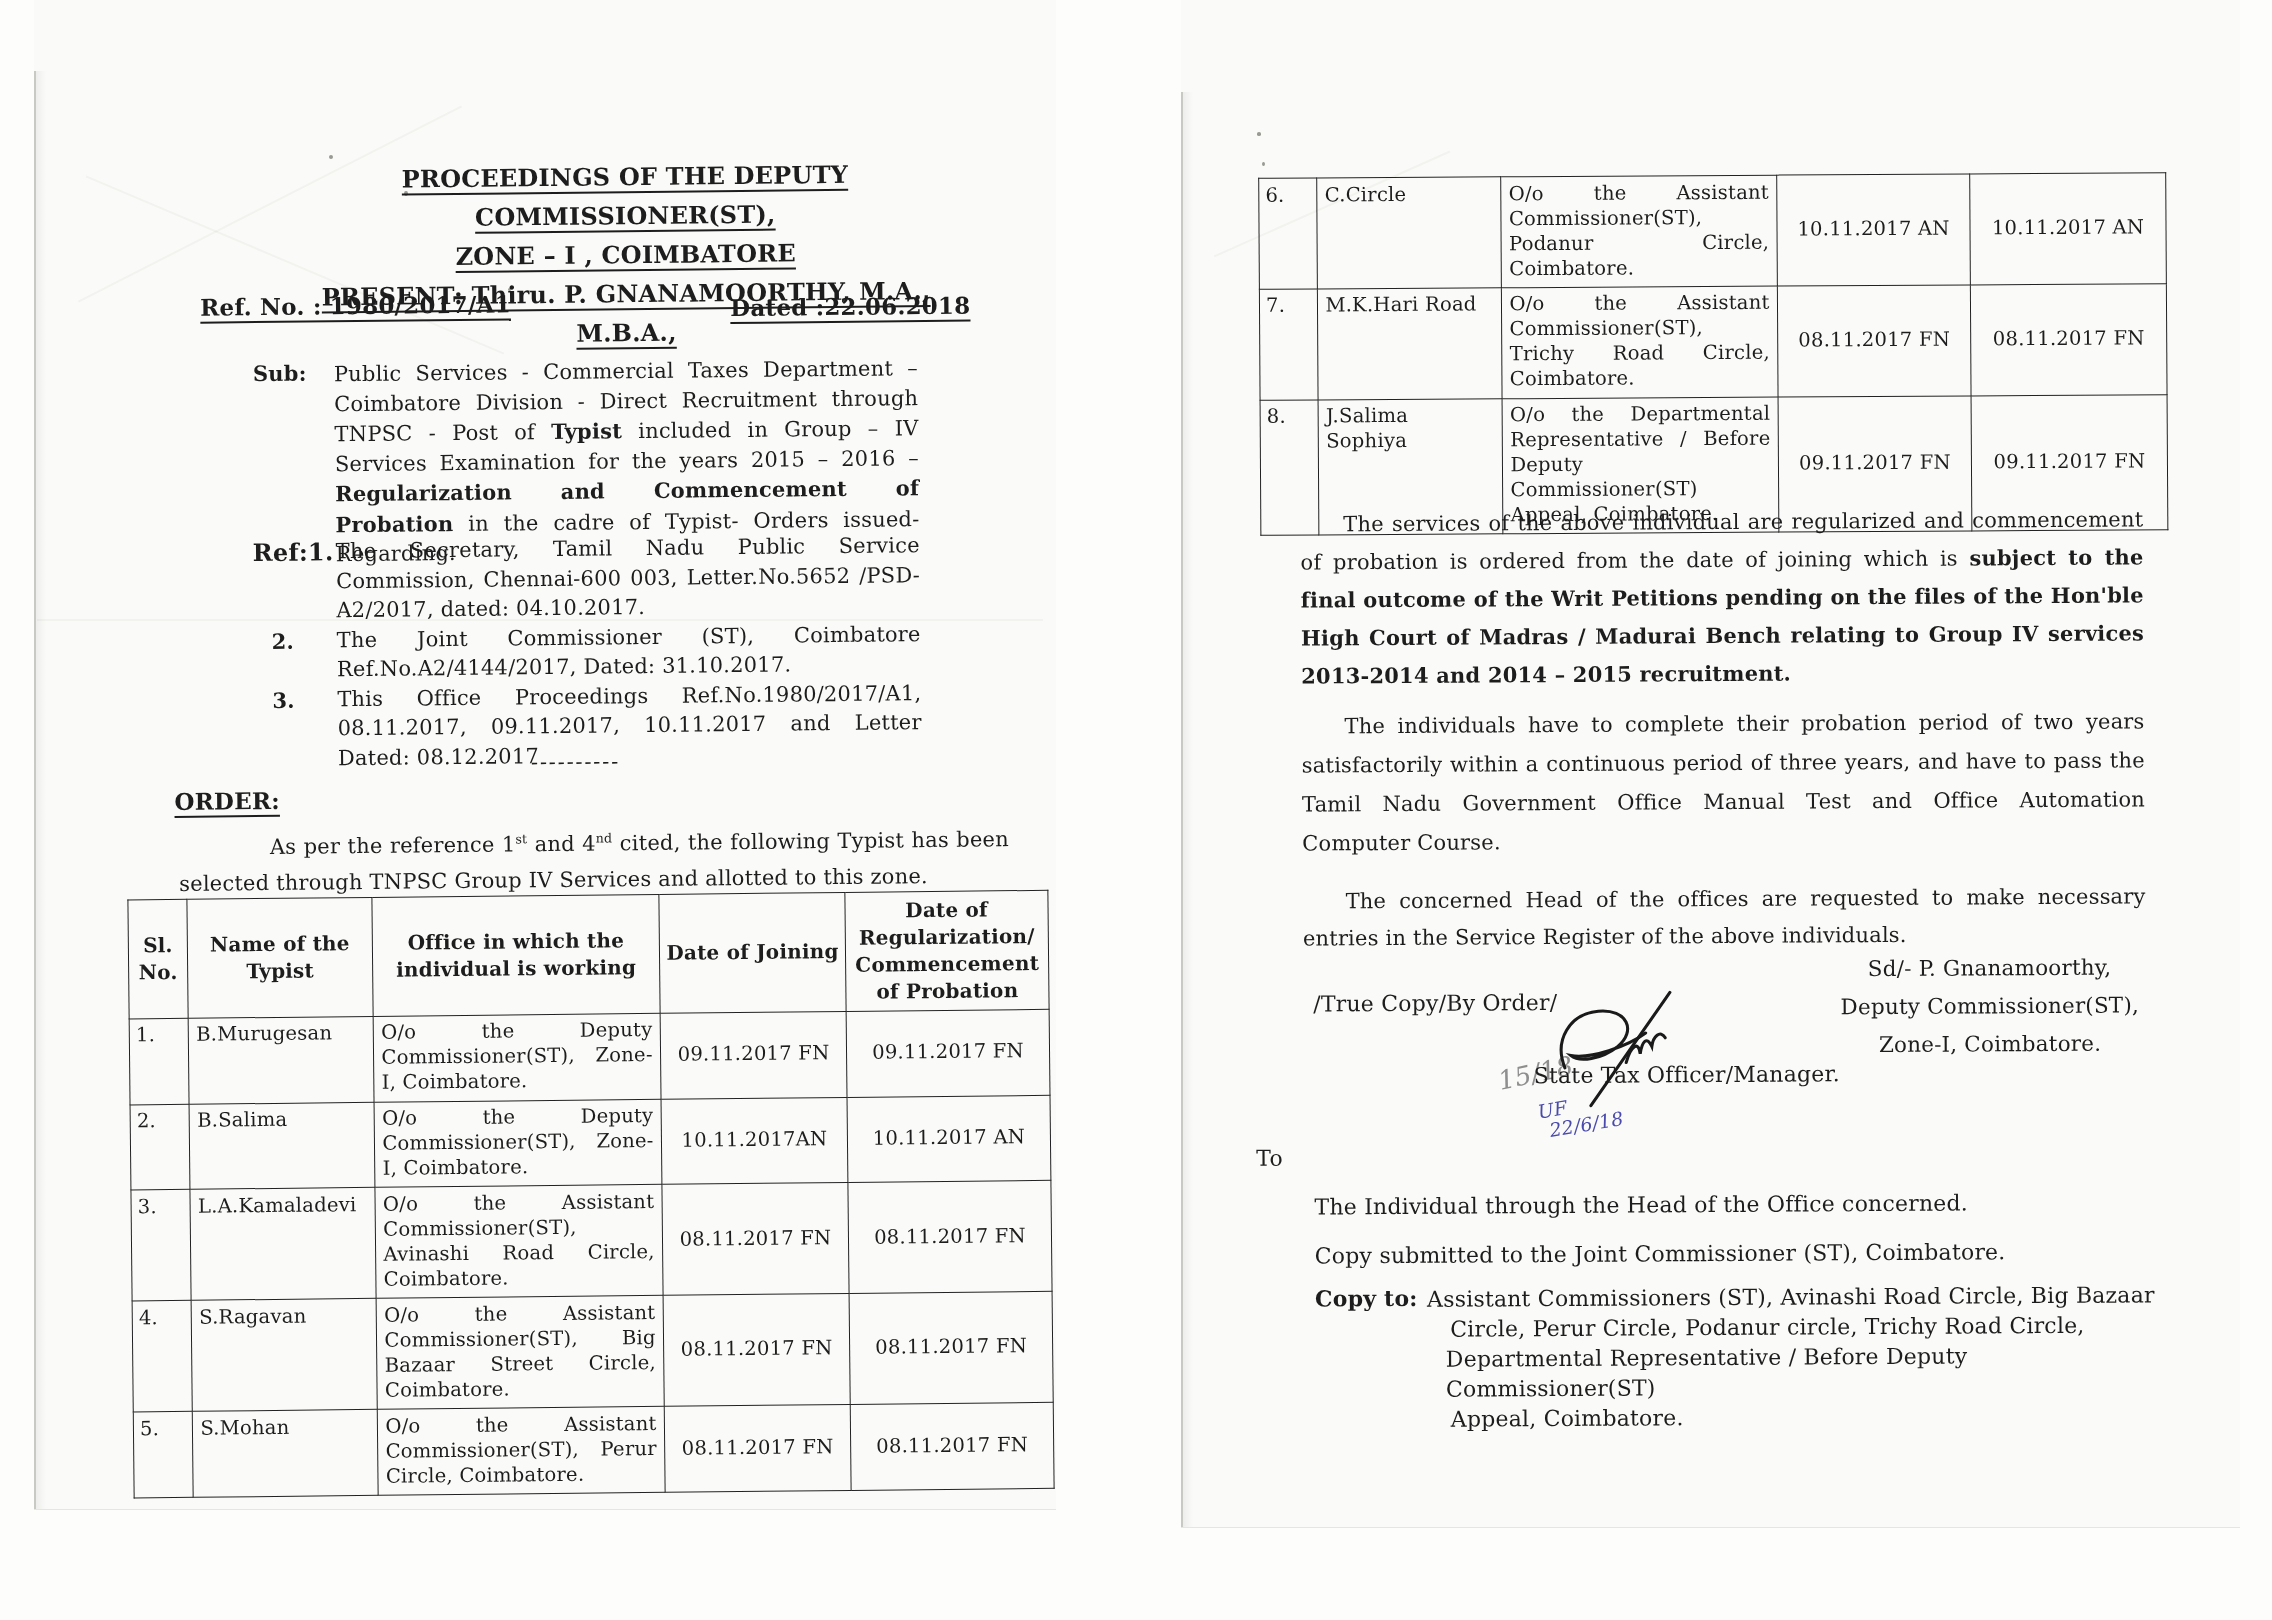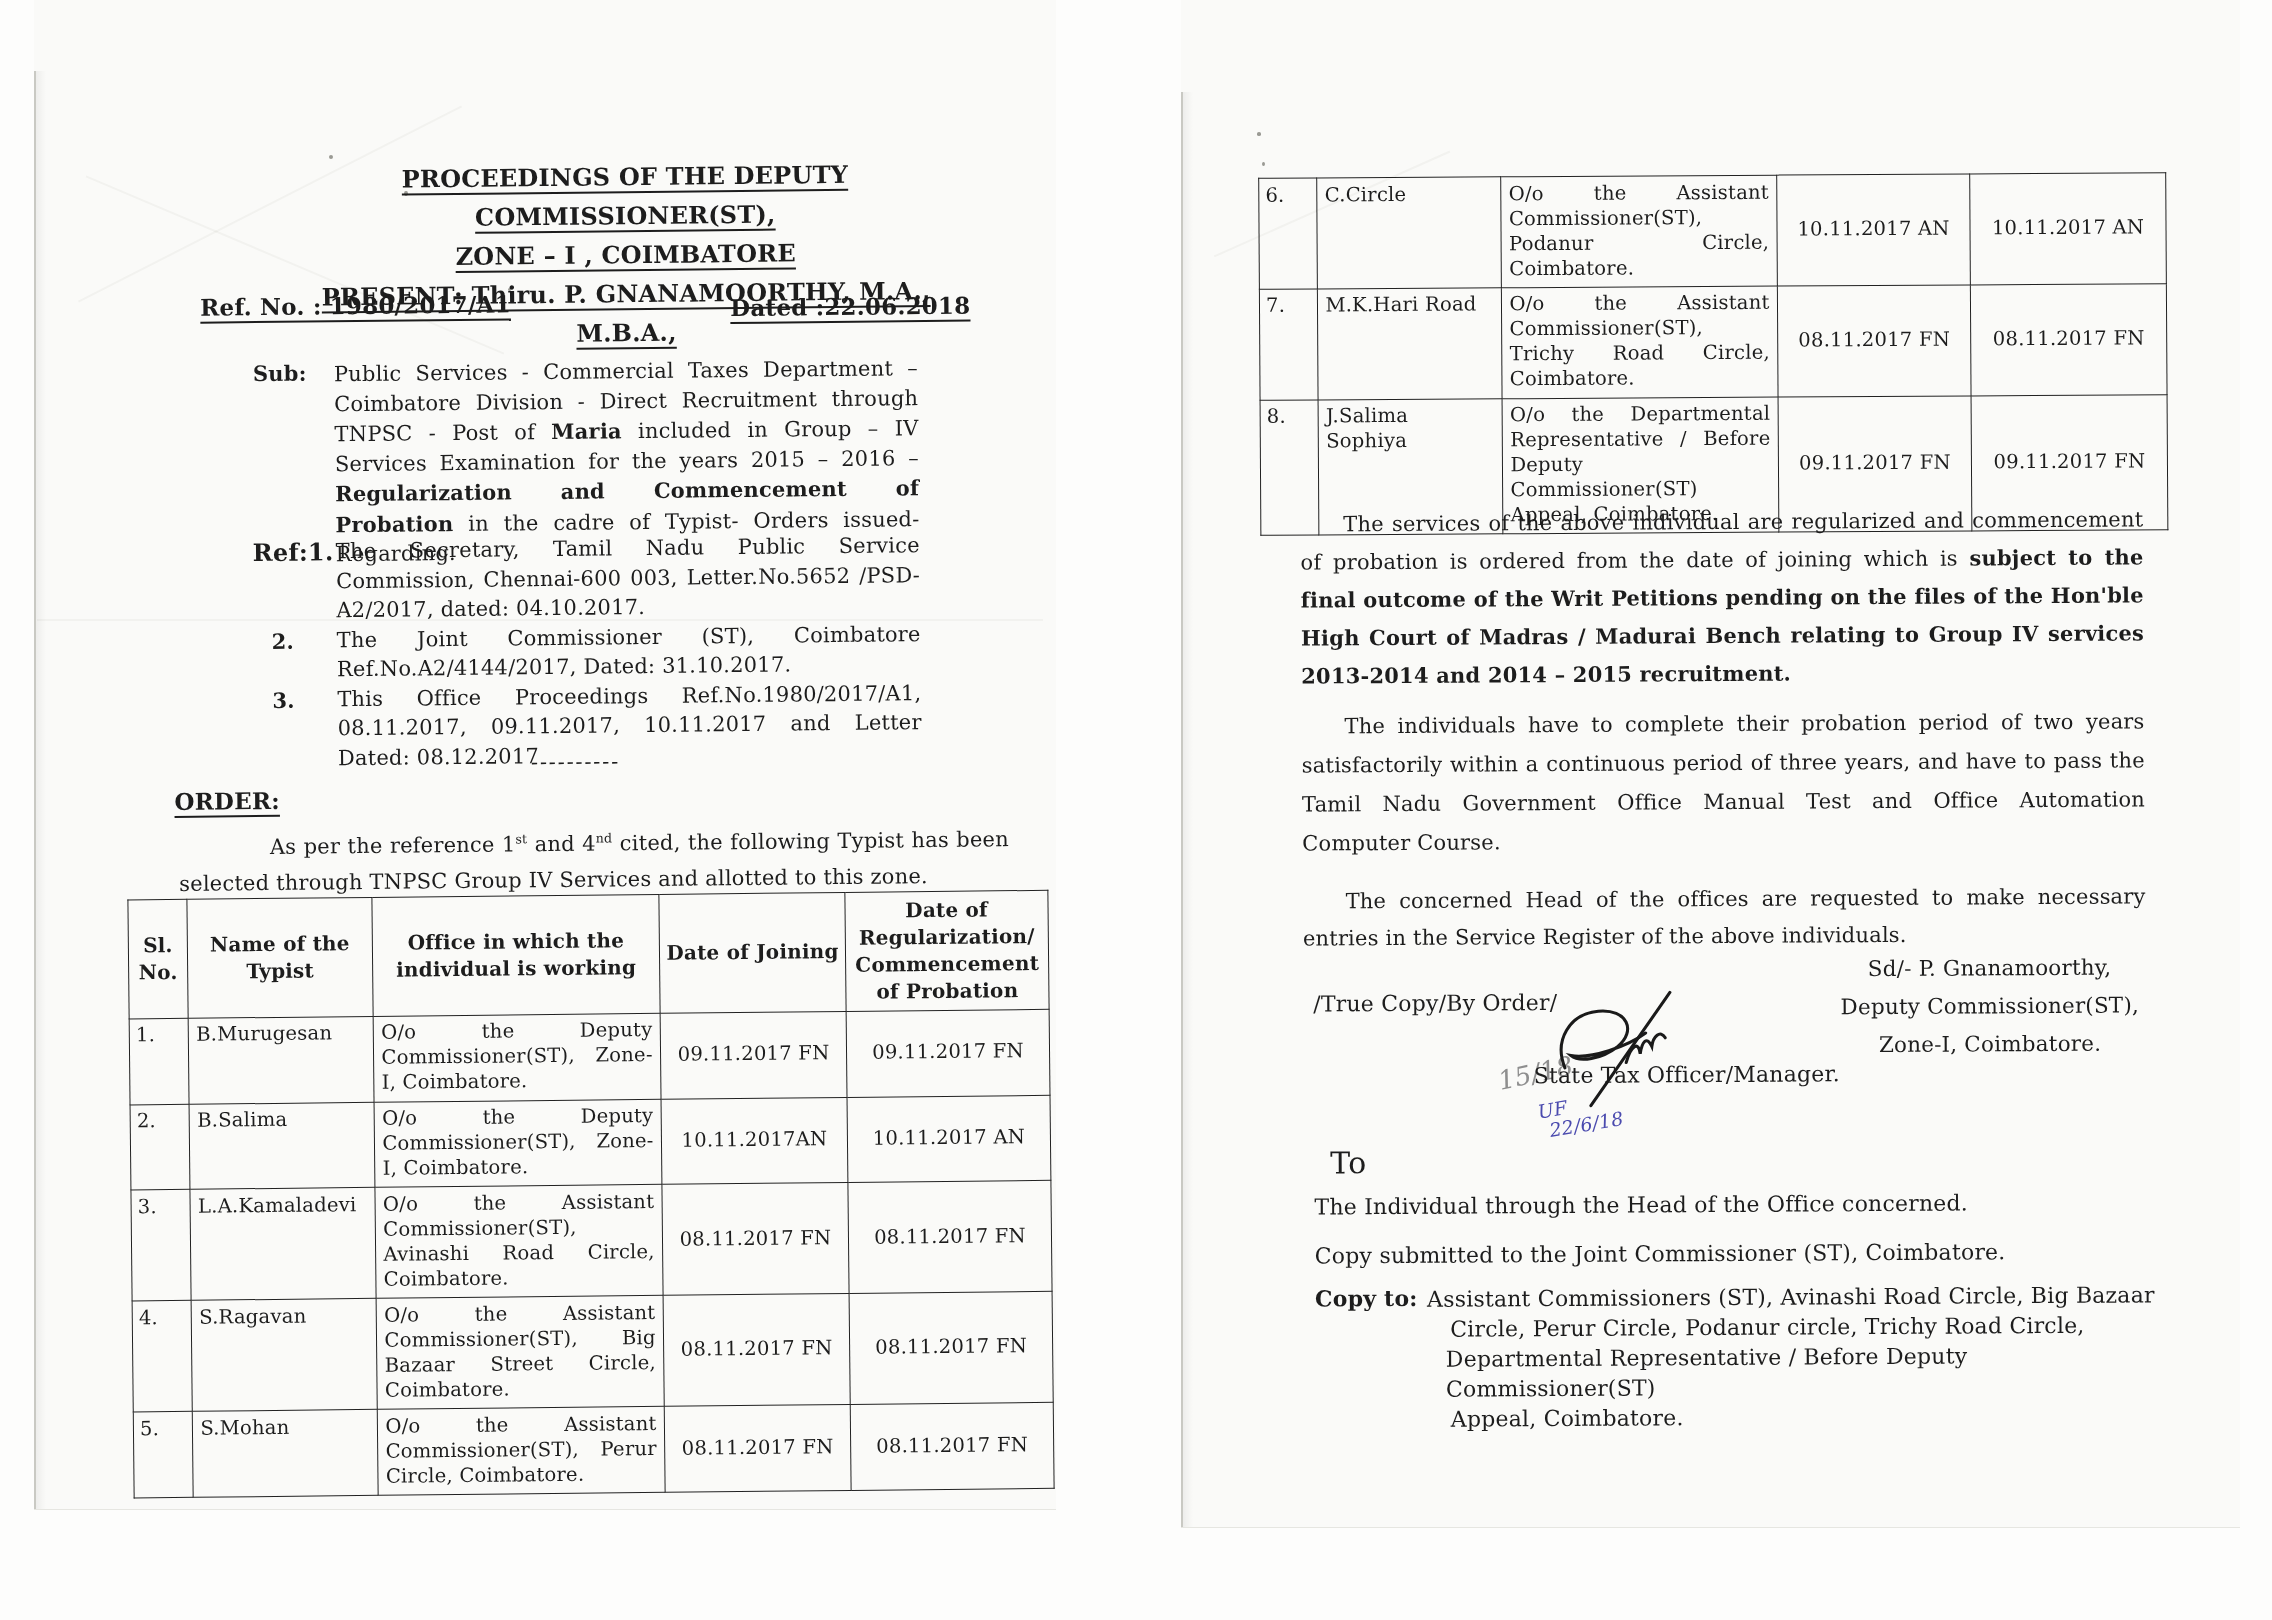--- a/index.html
+++ b/index.html
@@ -66,21 +66,21 @@
     <div class="h-line"><span class="u">PROCEEDINGS OF THE DEPUTY COMMISSIONER(ST),</span></div>
     <div class="h-line"><span class="u">ZONE – I , COIMBATORE</span></div>
     <div class="h-line"><span class="u">PRESENT: Thiru. P. GNANAMOORTHY, M.A., M.B.A.,</span></div>
   </div>
 
   <div class="abs b u" style="left:206px;top:290px;font-size:23px;">Ref. No. : 1980/2017/A1</div>
   <div class="abs b u" style="left:736px;top:296px;font-size:23px;">Dated :22.06.2018</div>
 
   <div class="abs b" style="left:258px;top:358px;font-size:21px;">Sub:</div>
   <div class="abs just body-txt" style="left:339px;top:358px;width:584px;">
-    <span>Public Services - Commercial Taxes Department – Coimbatore Division - Direct Recruitment through TNPSC - Post of </span><span class="b">Maria</span><span> included in Group – IV Services Examination for the years 2015 – 2016 – </span><span class="b">Regularization and Commencement of Probation</span><span> in the cadre of Typist- Orders issued- Regarding.</span>
+    <span>Public Services - Commercial Taxes Department – Coimbatore Division - Direct Recruitment through TNPSC - Post of </span><span class="b">Typist</span><span> included in Group – IV Services Examination for the years 2015 – 2016 – </span><span class="b">Regularization and Commencement of Probation</span><span> in the cadre of Typist- Orders issued- Regarding.</span>
   </div>
 
   <div class="abs" style="left:339px;top:535px;width:584px;">
     <p class="ref-item just body-txt">
       <span class="ref-num" style="left:-83px;font-size:24px;">Ref:1.</span><span>The Secretary, Tamil Nadu Public Service Commission, Chennai-600 003, Letter.No.5652 /PSD- A2/2017, dated: 04.10.2017.</span>
     </p>
     <p class="ref-item just body-txt">
       <span class="ref-num" style="left:-65px;font-size:21px;">2.</span><span>The Joint Commissioner (ST), Coimbatore Ref.No.A2/4144/2017, Dated: 31.10.2017.</span>
     </p>
     <p class="ref-item just body-txt">
@@ -212,21 +212,21 @@
     <path d="M20,130 C2,85 28,42 75,38 C122,34 138,70 106,96 C80,116 44,122 30,110 C62,116 122,96 152,74" fill="none" stroke="#1a1a1a" stroke-width="5" stroke-linecap="round"></path>
     <path d="M192,8 L62,192" fill="none" stroke="#1a1a1a" stroke-width="5" stroke-linecap="round"></path>
     <path d="M120,122 C128,94 141,86 143,108 C146,88 154,78 162,96 C164,80 176,68 184,82" fill="none" stroke="#1a1a1a" stroke-width="5" stroke-linecap="round"></path>
   </svg>
 
   <div class="abs hw-blue" style="left:1537px;top:1095px;transform:rotate(-9deg);">
     <div>UF</div>
     <div style="margin-left:8.6px;">22/6/18</div>
   </div>
 
-  <div class="abs" style="left:1328px;top:1143px;font-size:30px;">To</div>
+  <div class="abs" style="left:1254px;top:1143px;font-size:22px;">To</div>
   <div class="abs" style="left:1312px;top:1192px;font-size:22px;">The Individual through the Head of the Office concerned.</div>
   <div class="abs" style="left:1312px;top:1241px;font-size:22px;">Copy submitted to the Joint Commissioner (ST), Coimbatore.</div>
 
   <div class="abs b" style="left:1312px;top:1283px;font-size:22px;font-weight:bold;">Copy to:</div>
   <div class="abs" style="left:1424px;top:1283px;width:736px;font-size:22px;line-height:30px;">
     <div>Assistant Commissioners (ST), Avinashi Road Circle, Big Bazaar</div>
     <div style="margin-left:23px;">Circle, Perur Circle, Podanur circle, Trichy Road Circle,</div>
     <div style="margin-left:18.4px;">Departmental Representative / Before Deputy  Commissioner(ST)</div>
     <div style="margin-left:23px;">Appeal, Coimbatore.</div>
   </div>

